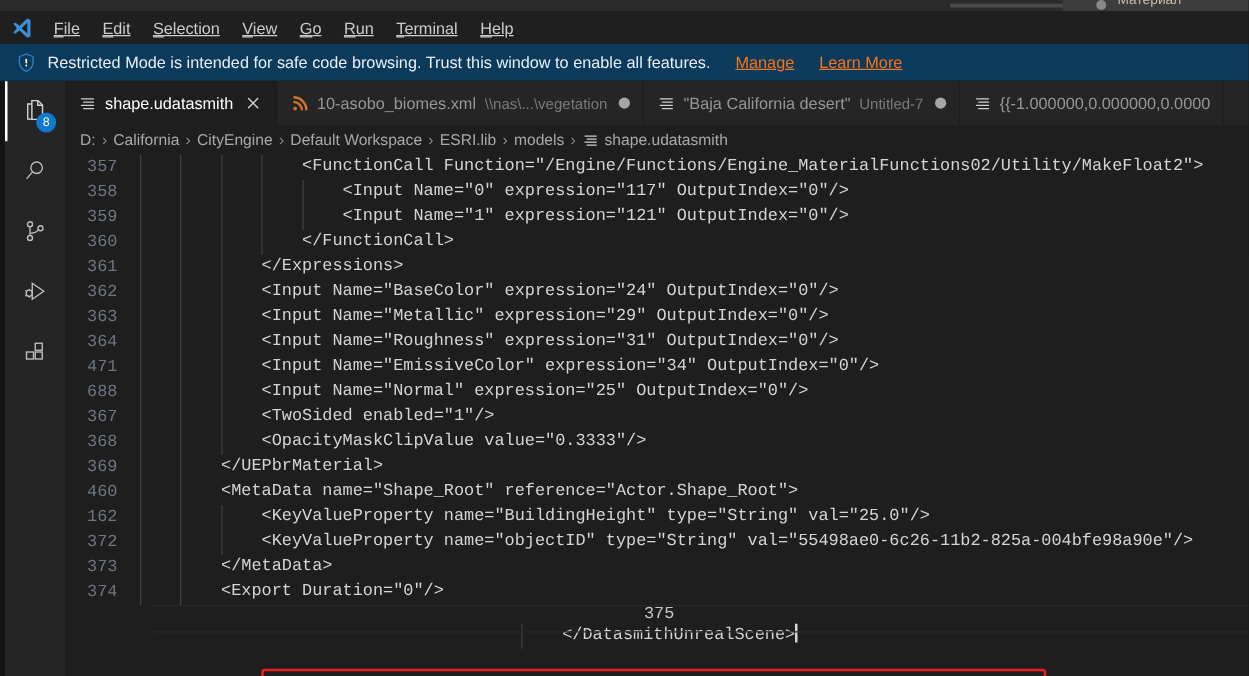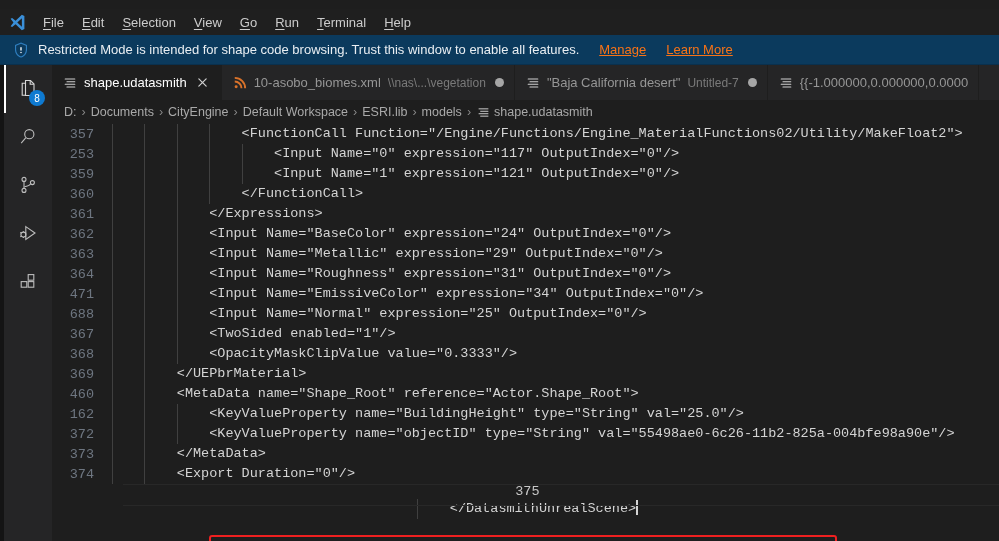--- a/index.html
+++ b/index.html
@@ -37,21 +37,21 @@
   }
 
   
   .menubar {
     position: absolute; top: 9px; left: 0; width: 999px; height: 26px;
     background: #1f1f1f; display: flex; align-items: center;
   }
   .vscode-logo { width: 34px; height: 26px; display: flex; align-items: center; justify-content: center; }
   .menu-item {
     font-size: 13px; color: #cccccc; padding: 0 9px; height: 26px;
-    display: flex; align-items: center; cursor: default; white-space: nowrap;
+    display: flex; align-items: center; cursor: default; white-space: nowrap; text-decoration: underline;
   }
   .menu-item u { text-decoration: underline; text-underline-offset: 2px; }
 
   
   .banner {
     position: absolute; top: 35px; left: 0; width: 999px; height: 30px;
     background: #0b3a5d; display: flex; align-items: center; padding-left: 12px;
     border-bottom: 1px solid #0a304d;
   }
   .banner-icon { width: 18px; height: 18px; margin-right: 8px; flex: 0 0 auto; }
@@ -157,20 +157,27 @@
   .redbox {
     position: absolute; left: 157px; top: 411px; width: 628px; height: 27px;
     border: 2px solid #ef2020; border-radius: 3px; pointer-events: none; z-index: 5;
   }
 </style>
 </head>
 <body>
 
 <div id="app">
 
+  <div class="browser-sliver">
+    <div class="bs-prev"></div>
+    <div class="bs-sep"></div>
+    <div class="bs-line"></div>
+    <div class="bs-fav"></div>
+    <div class="bs-text">Материал</div>
+  </div>
 
   <div class="menubar">
     <div class="vscode-logo">
       <svg width="19" height="19" viewBox="0 0 24 24">
         <path d="M17.5 2.2 9.6 9.7 5.2 6.4 3.3 7.3l3.6 4.7-3.6 4.7 1.9.9 4.4-3.3 7.9 7.5 3.2-1.5V3.7z" fill="#3a8fd8"></path>
         <path d="M17.5 6.6v10.8l-5.8-5.4z" fill="#1e1e1e"></path>
       </svg>
     </div>
     <div class="menu-item">
         <span><u>F</u>ile</span>
@@ -200,21 +207,21 @@
 
   <div class="banner">
     <span class="banner-icon">
       <svg width="18" height="18" viewBox="0 0 24 24">
         <path d="M12 2 4 5.2v6.3c0 5 3.4 9.2 8 10.5 4.6-1.3 8-5.5 8-10.5V5.2z" fill="#2f7fc0"></path>
         <path d="M12 3.6 5.5 6.2v5.3c0 4.2 2.8 7.8 6.5 9 3.7-1.2 6.5-4.8 6.5-9V6.2z" fill="#0b3a5d"></path>
         <rect x="11.1" y="8" width="1.8" height="5" rx="0.9" fill="#ffffff"></rect>
         <circle cx="12" cy="15.2" r="1" fill="#ffffff"></circle>
       </svg>
     </span>
-    <span class="banner-text">Restricted Mode is intended for shape code browsing. Trust this window to enable all features.</span>
+    <span class="banner-text">Restricted Mode is intended for safe code browsing. Trust this window to enable all features.</span>
     <span class="banner-link">Manage</span>
     <span class="banner-link">Learn More</span>
   </div>
 
   <div class="edgestrip"></div>
 
   <div class="activitybar">
     <div class="act-item active">
       <svg width="24" height="24" viewBox="0 0 24 24" fill="none" stroke="#d7d7d7" stroke-width="1.1">
         <path d="M9.5 3.5h5l3.5 3.5v11.5h-8.5z"></path>
@@ -303,21 +310,21 @@
           </svg>
         </span>
         <span class="tab-label">{{-1.000000,0.000000,0.0000</span>
       </div>
 
     </div>
 
     <div class="breadcrumbs">
       <span class="bc-seg">D:</span>
       <span class="bc-sep">›</span>
-      <span class="bc-seg">Documents</span>
+      <span class="bc-seg">California</span>
       <span class="bc-sep">›</span>
       <span class="bc-seg">CityEngine</span>
       <span class="bc-sep">›</span>
       <span class="bc-seg">Default Workspace</span>
       <span class="bc-sep">›</span>
       <span class="bc-seg">ESRI.lib</span>
       <span class="bc-sep">›</span>
       <span class="bc-seg">models</span>
       <span class="bc-sep">›</span>
       <span class="bc-file-icon">
@@ -328,21 +335,21 @@
       <span class="bc-seg">shape.udatasmith</span>
     </div>
 
     <div class="code-area">
       <div id="code-lines">
           <div class="code-line">
             <div class="ln">357</div>
             <div class="code-text"><span class="ig" style="left: 4px;"></span><span class="ig" style="left: 36.48px;"></span><span class="ig" style="left: 68.96px;"></span><span class="ig" style="left: 101.44px;"></span><span>                &lt;FunctionCall Function="/Engine/Functions/Engine_MaterialFunctions02/Utility/MakeFloat2"&gt;</span></div>
           </div>
           <div class="code-line">
-            <div class="ln">253</div>
+            <div class="ln">358</div>
             <div class="code-text"><span class="ig" style="left: 4px;"></span><span class="ig" style="left: 36.48px;"></span><span class="ig" style="left: 68.96px;"></span><span class="ig" style="left: 101.44px;"></span><span class="ig" style="left: 133.92px;"></span><span>                    &lt;Input Name="0" expression="117" OutputIndex="0"/&gt;</span></div>
           </div>
           <div class="code-line">
             <div class="ln">359</div>
             <div class="code-text"><span class="ig" style="left: 4px;"></span><span class="ig" style="left: 36.48px;"></span><span class="ig" style="left: 68.96px;"></span><span class="ig" style="left: 101.44px;"></span><span class="ig" style="left: 133.92px;"></span><span>                    &lt;Input Name="1" expression="121" OutputIndex="0"/&gt;</span></div>
           </div>
           <div class="code-line">
             <div class="ln">360</div>
             <div class="code-text"><span class="ig" style="left: 4px;"></span><span class="ig" style="left: 36.48px;"></span><span class="ig" style="left: 68.96px;"></span><span class="ig" style="left: 101.44px;"></span><span>                &lt;/FunctionCall&gt;</span></div>
           </div>

